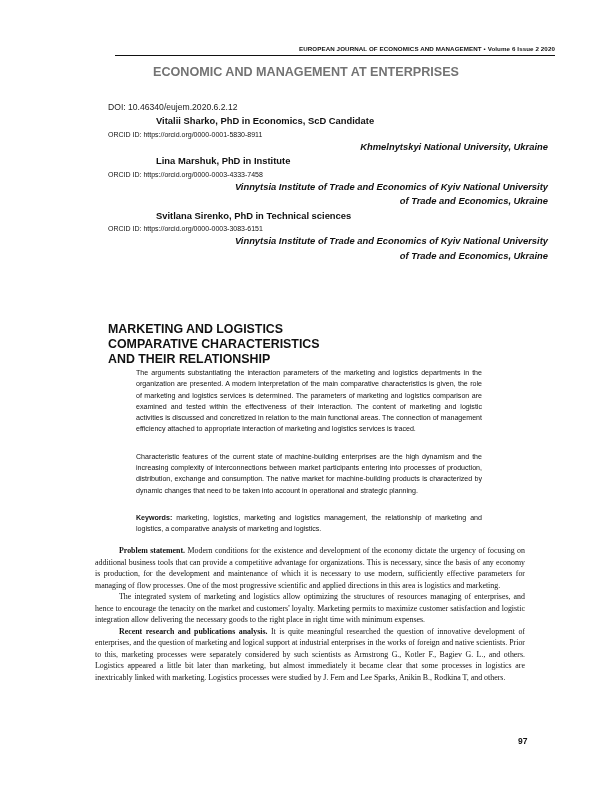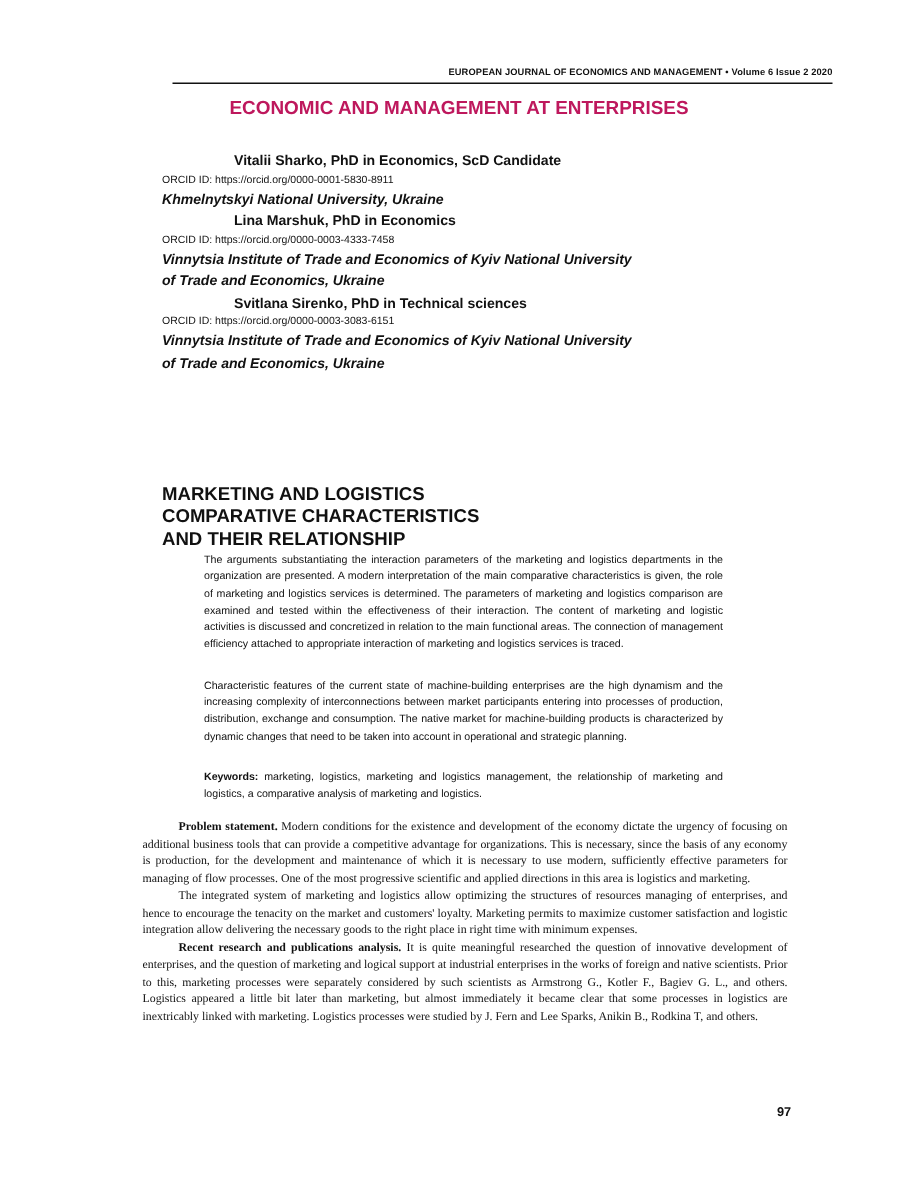--- a/index.html
+++ b/index.html
@@ -8,28 +8,28 @@
 
   .running-header {
     position: absolute; left: 115px; top: 45px; width: 440px;
     text-align: right; font-family: "Liberation Sans", sans-serif;
     font-size: 6.2px; font-weight: bold; letter-spacing: 0.1px; color: #111;
   }
   .header-rule { position: absolute; left: 115px; top: 55px; width: 440px; height: 0; border-top: 1px solid #111; }
 
   .section-title {
     position: absolute; left: 70px; top: 65px; width: 472px; text-align: center;
-    font-family: "Liberation Sans", sans-serif; font-size: 12.6px; font-weight: bold; color: #be185d;
+    font-family: "Liberation Sans", sans-serif; font-size: 12.6px; font-weight: bold; color: #737373;
   }
 
   .meta { position: absolute; left: 108px; top: 100px; width: 440px; font-family: "Liberation Sans", sans-serif; }
   .doi { font-size: 8.6px; color: #222; height: 14px; line-height: 14px; }
   .author-name { font-size: 9.4px; font-weight: bold; line-height: 14.5px; height: 14.5px; margin-left: 48px; }
   .orcid { font-size: 7px; line-height: 11px; height: 11px; }
-  .affil { font-size: 9.4px; font-style: italic; font-weight: bold; line-height: 14.5px; }
+  .affil { font-size: 9.4px; font-style: italic; font-weight: bold; line-height: 14.5px; text-align: right; }
 
   .article-title {
     position: absolute; left: 108px; top: 283px; width: 420px;
     font-family: Liberation Sans, sans-serif; font-size: 12.4px; font-weight: bold; line-height: 15px;
     text-transform: uppercase; color: #111; margin-top: 39px;
   }
   .article-title div { white-space: nowrap; }
 
   .abstract {
     position: absolute; left: 120px; top: 352px; width: 378px;
@@ -56,29 +56,30 @@
 <body>
 
 <div class="page">
 
   <div class="running-header">EUROPEAN JOURNAL OF ECONOMICS AND MANAGEMENT • Volume 6 Issue 2 2020</div>
   <div class="header-rule"></div>
 
   <div class="section-title">ECONOMIC AND MANAGEMENT AT ENTERPRISES</div>
 
   <div class="meta">
+    <div class="doi">DOI: 10.46340/eujem.2020.6.2.12</div>
 
     <div>
       <div class="author-name">Vitalii Sharko, PhD in Economics, ScD Candidate</div>
       <div class="orcid">ORCID ID: https://orcid.org/0000-0001-5830-8911</div>
       <div class="affil">Khmelnytskyi National University, Ukraine</div>
     </div>
 
     <div>
-      <div class="author-name">Lina Marshuk, PhD in Economics</div>
+      <div class="author-name">Lina Marshuk, PhD in Institute</div>
       <div class="orcid">ORCID ID: https://orcid.org/0000-0003-4333-7458</div>
       <div class="affil">Vinnytsia Institute of Trade and Economics of Kyiv National University</div>
       <div class="affil">of Trade and Economics, Ukraine</div>
     </div>
 
     <div>
       <div class="author-name">Svitlana Sirenko, PhD in Technical sciences</div>
       <div class="orcid">ORCID ID: https://orcid.org/0000-0003-3083-6151</div>
       <div class="affil">Vinnytsia Institute of Trade and Economics of Kyiv National University</div>
       <div class="affil">of Trade and Economics, Ukraine</div>

